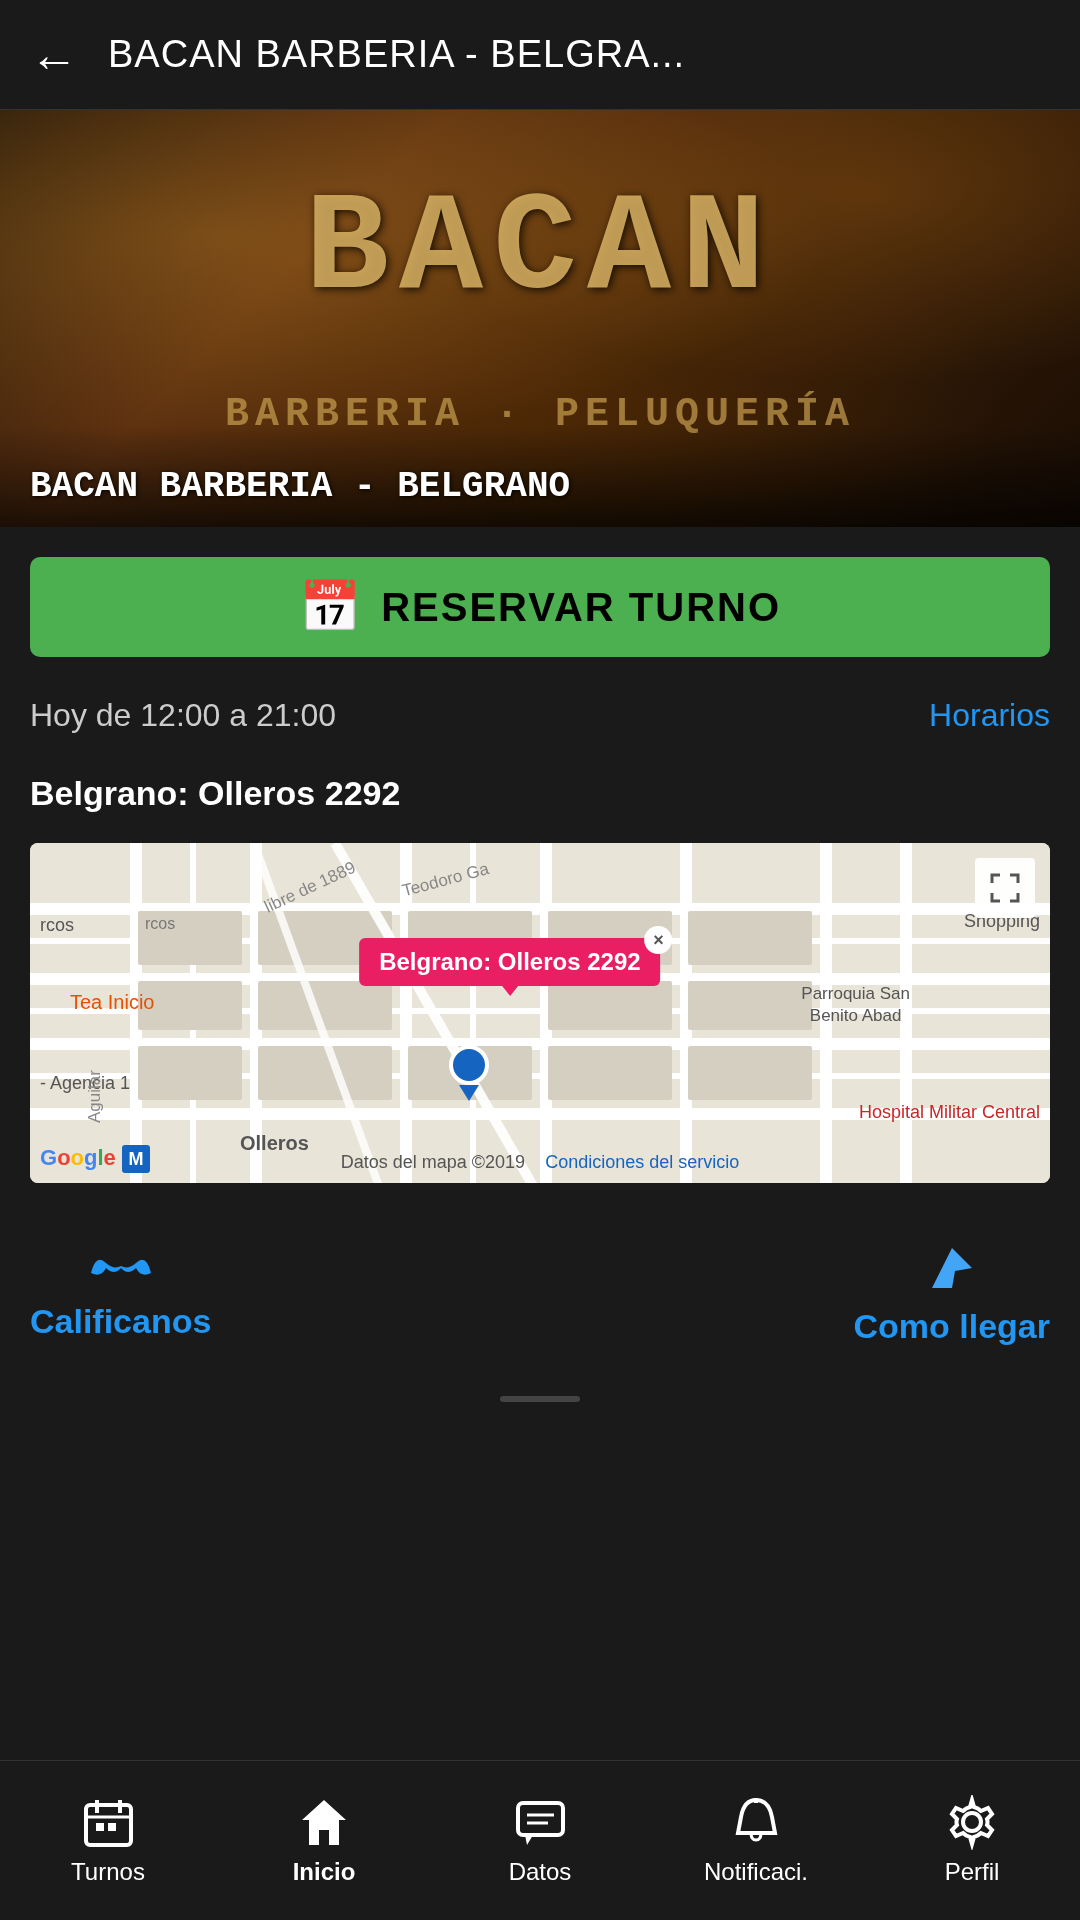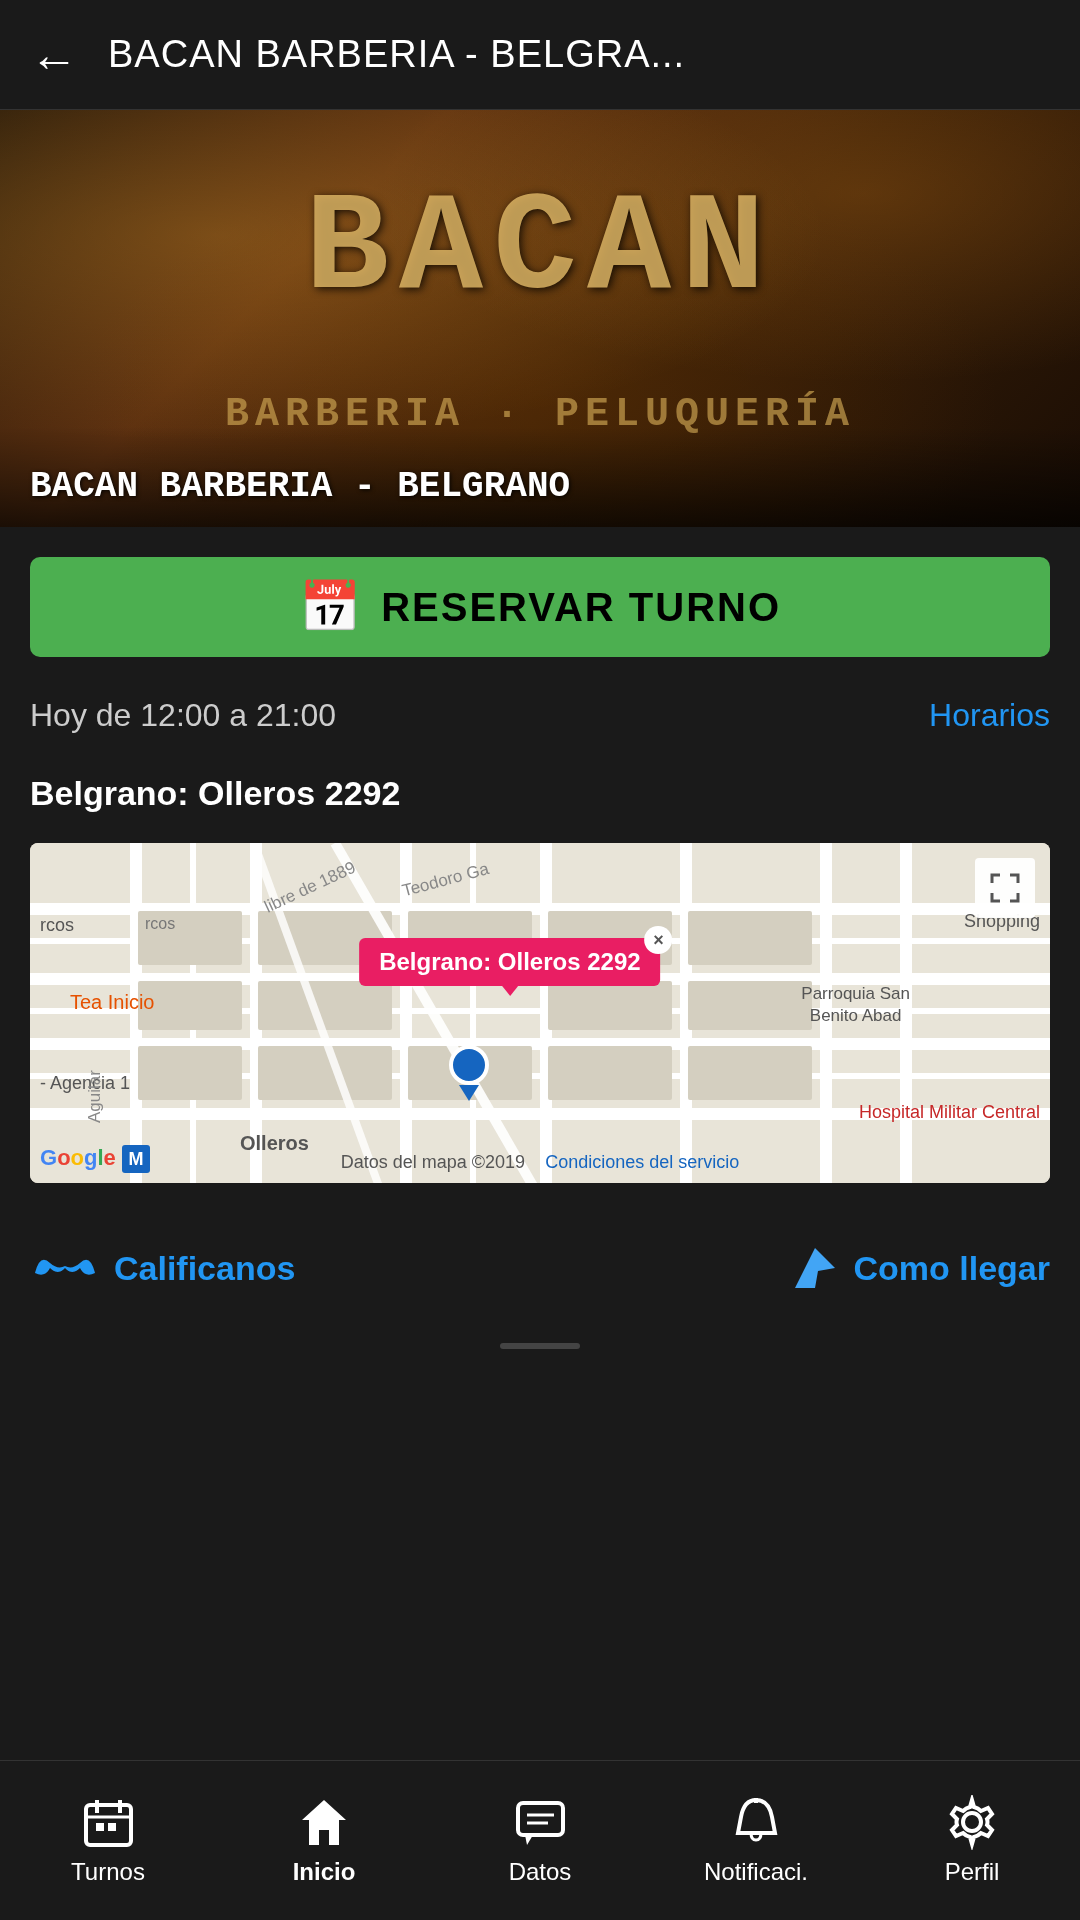--- a/index.html
+++ b/index.html
@@ -338,20 +338,21 @@
       display: flex;
       justify-content: space-between;
       align-items: center;
       padding: 20px 0 40px 0;
     }
     .action-left, .action-right {
       display: flex;
       align-items: center;
       gap: 14px;
       cursor: pointer;
+      flex-direction: column;
     }
     .action-text-blue {
       font-size: 34px;
       color: #2196F3;
       font-weight: bold;
     }
 
     
     .bottom-nav {
       position: absolute;

